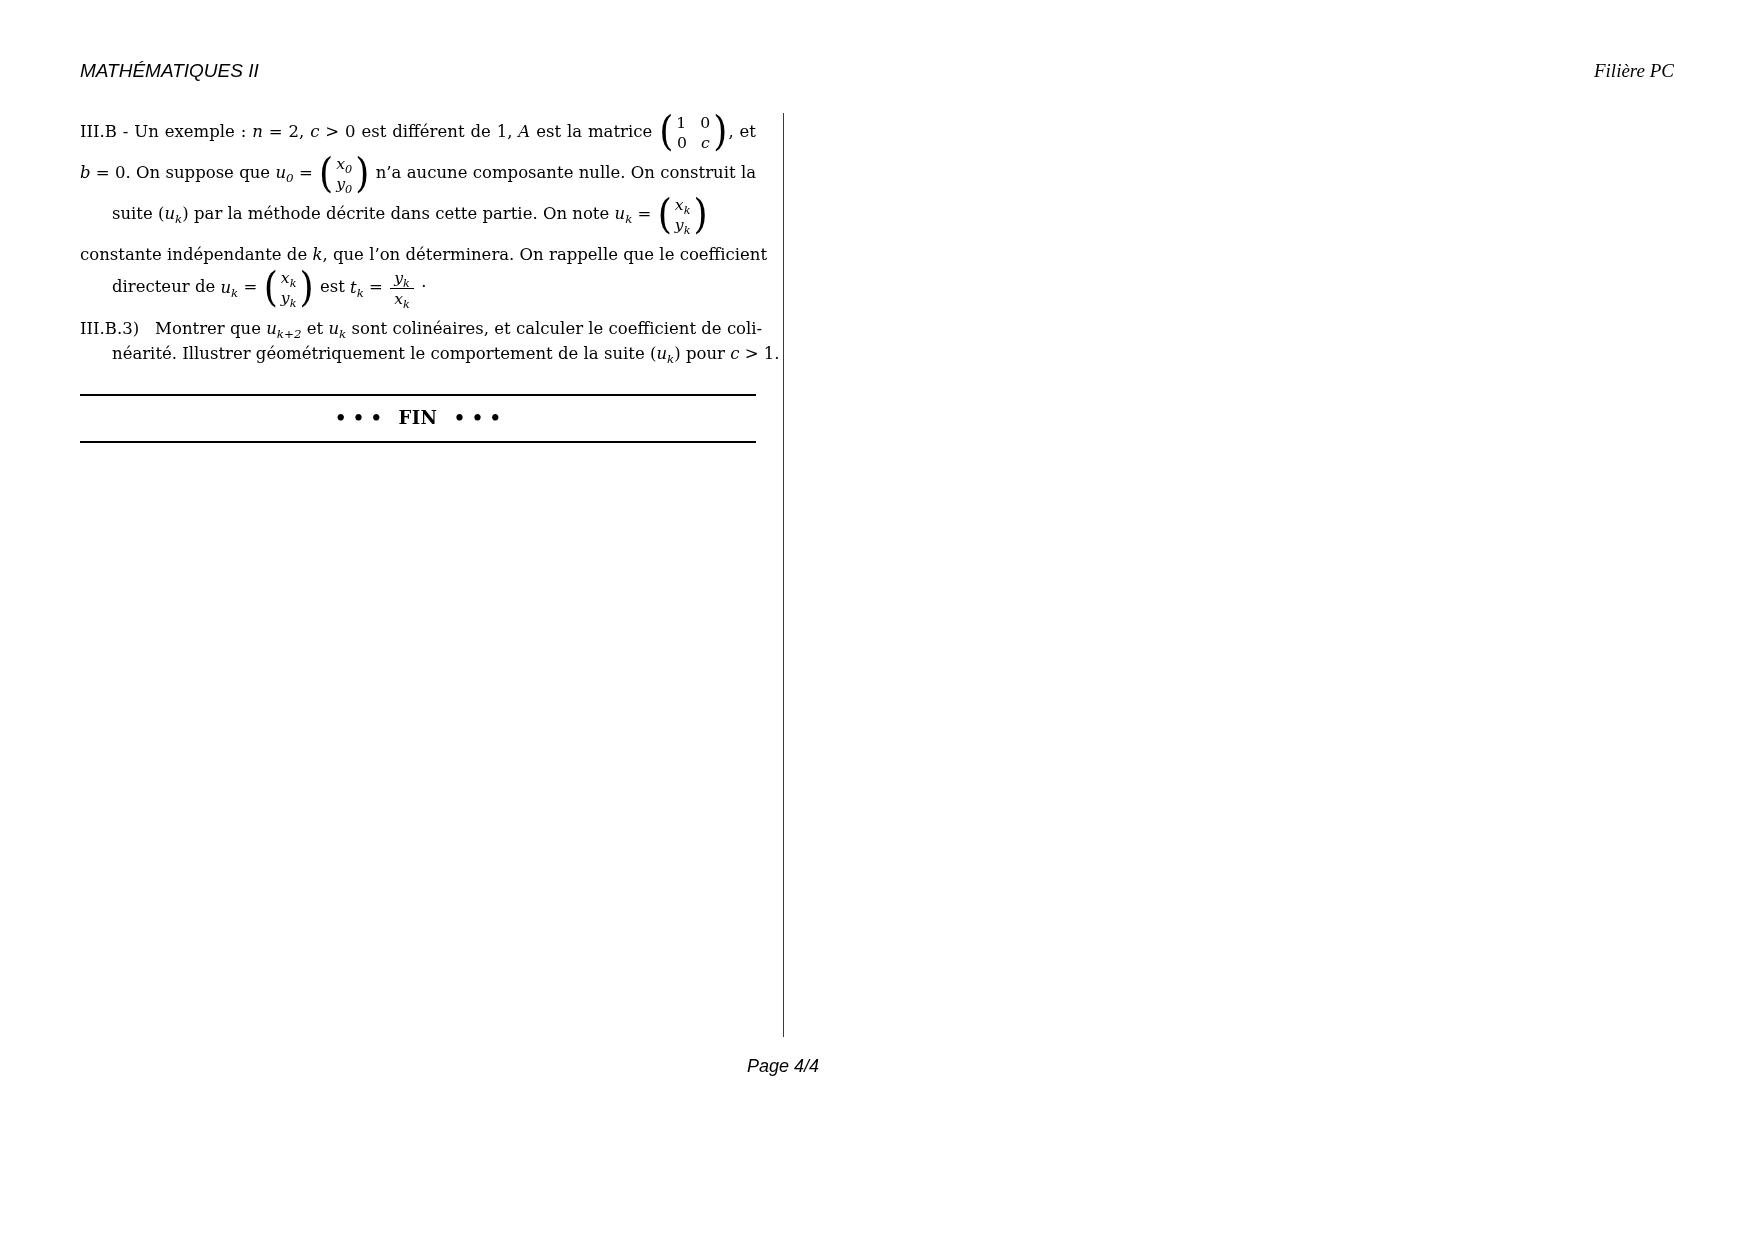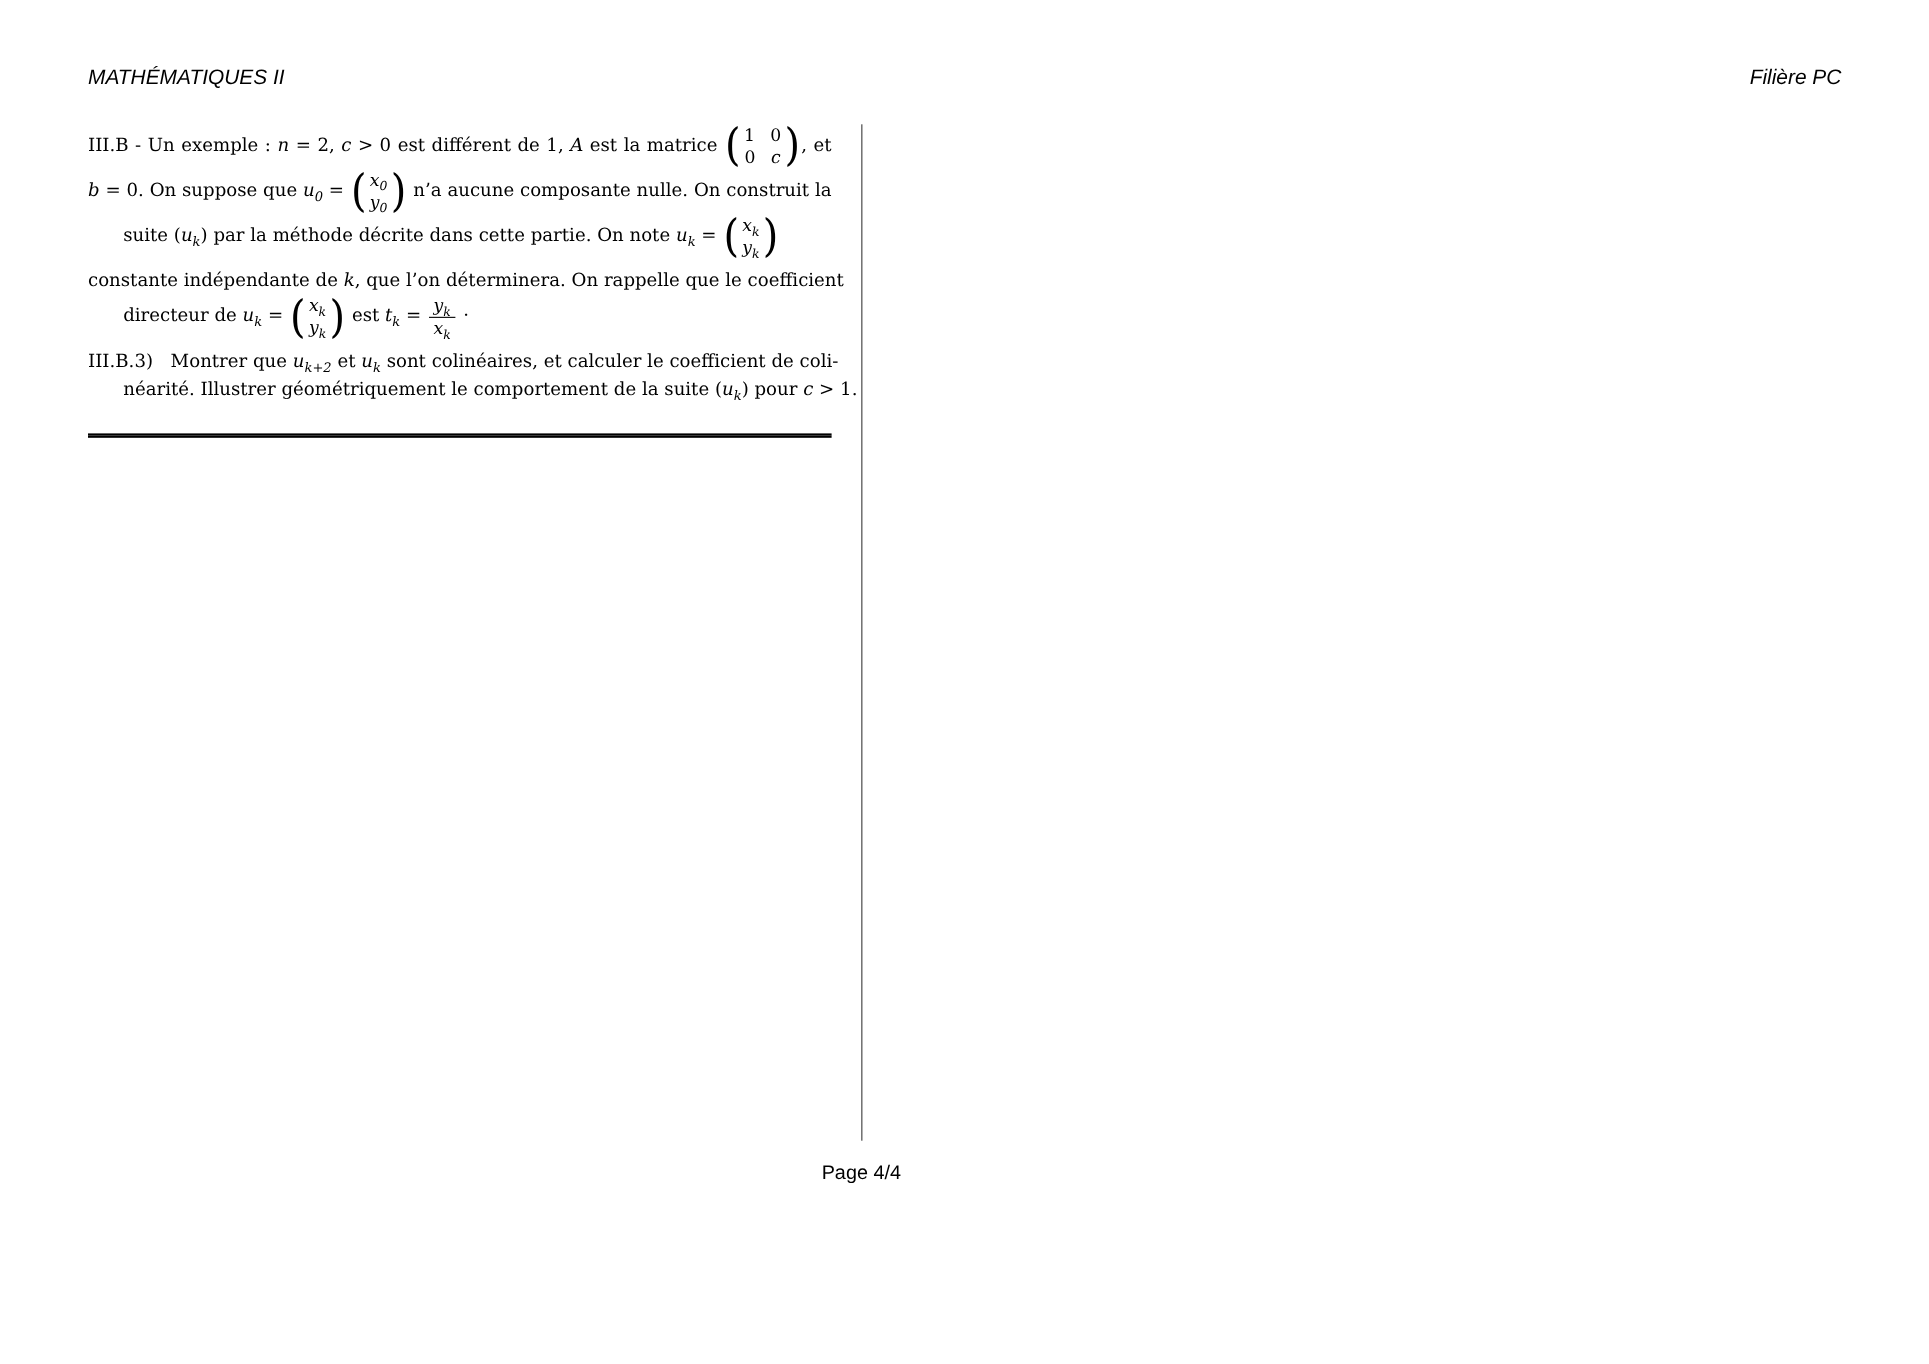--- a/index.html
+++ b/index.html
@@ -15,21 +15,21 @@
   
   .hdr {
     position: absolute;
     top: 60px;
     font-family: "Liberation Sans", sans-serif;
     font-style: italic;
     font-size: 19px;
     color: #000;
   }
   .hdr-left  { left: 80px; }
-  .hdr-right { right: 80px; }
+  .hdr-right { right: 80px; font-family: Liberation Serif, serif; }
 
   
   .doc {
     position: absolute;
     left: 80px;
     top: 112px;
     width: 676px;
     font-family: "DejaVu Serif", serif;
     font-size: 16.5px;
     color: #000;
@@ -122,20 +122,21 @@
     background: #3a3a3a;
   }
 
   
   .footer {
     position: absolute;
     left: 783px;
     top: 1056px;
     transform: translateX(-50%);
     font-family: "Liberation Sans", sans-serif;
+    font-style: italic;
     font-size: 18px;
     white-space: nowrap;
   }
 </style>
 </head>
 <body>
 
 <div class="page">
 
   <div class="hdr hdr-left">MATHÉMATIQUES II</div>
@@ -203,20 +204,25 @@
               <span class="den"><span class="tok"><span class="mi">x</span><sub class="msub">k</sub></span></span>
             </span><span> ·</span></div>
         </div>
         <div class="para">
           <div class="line jl"><span class="seg-label">III.B.3)</span><span>Montrer que </span><span class="tok"><span class="mi">u</span><sub class="msub">k+2</sub></span><span> et </span><span class="tok"><span class="mi">u</span><sub class="msub">k</sub></span><span> sont colinéaires, et calculer le coefficient de coli-</span></div>
           <div class="line ll"><span>néarité. Illustrer géométriquement le comportement de la suite (</span><span class="tok"><span class="mi">u</span><sub class="msub">k</sub></span><span>) pour </span><span class="mi">c</span><span> &gt; 1.</span></div>
         </div>
       </div>
 
     <hr class="rule">
+    <div class="fin-line">
+      <span>• • •</span>
+      <span class="fin-label">FIN</span>
+      <span>• • •</span>
+    </div>
     <hr class="rule second">
   </div>
 
   <div class="vdiv"></div>
 
   <div class="footer">Page 4/4</div>
 
 </div>
 
 </body></html>

